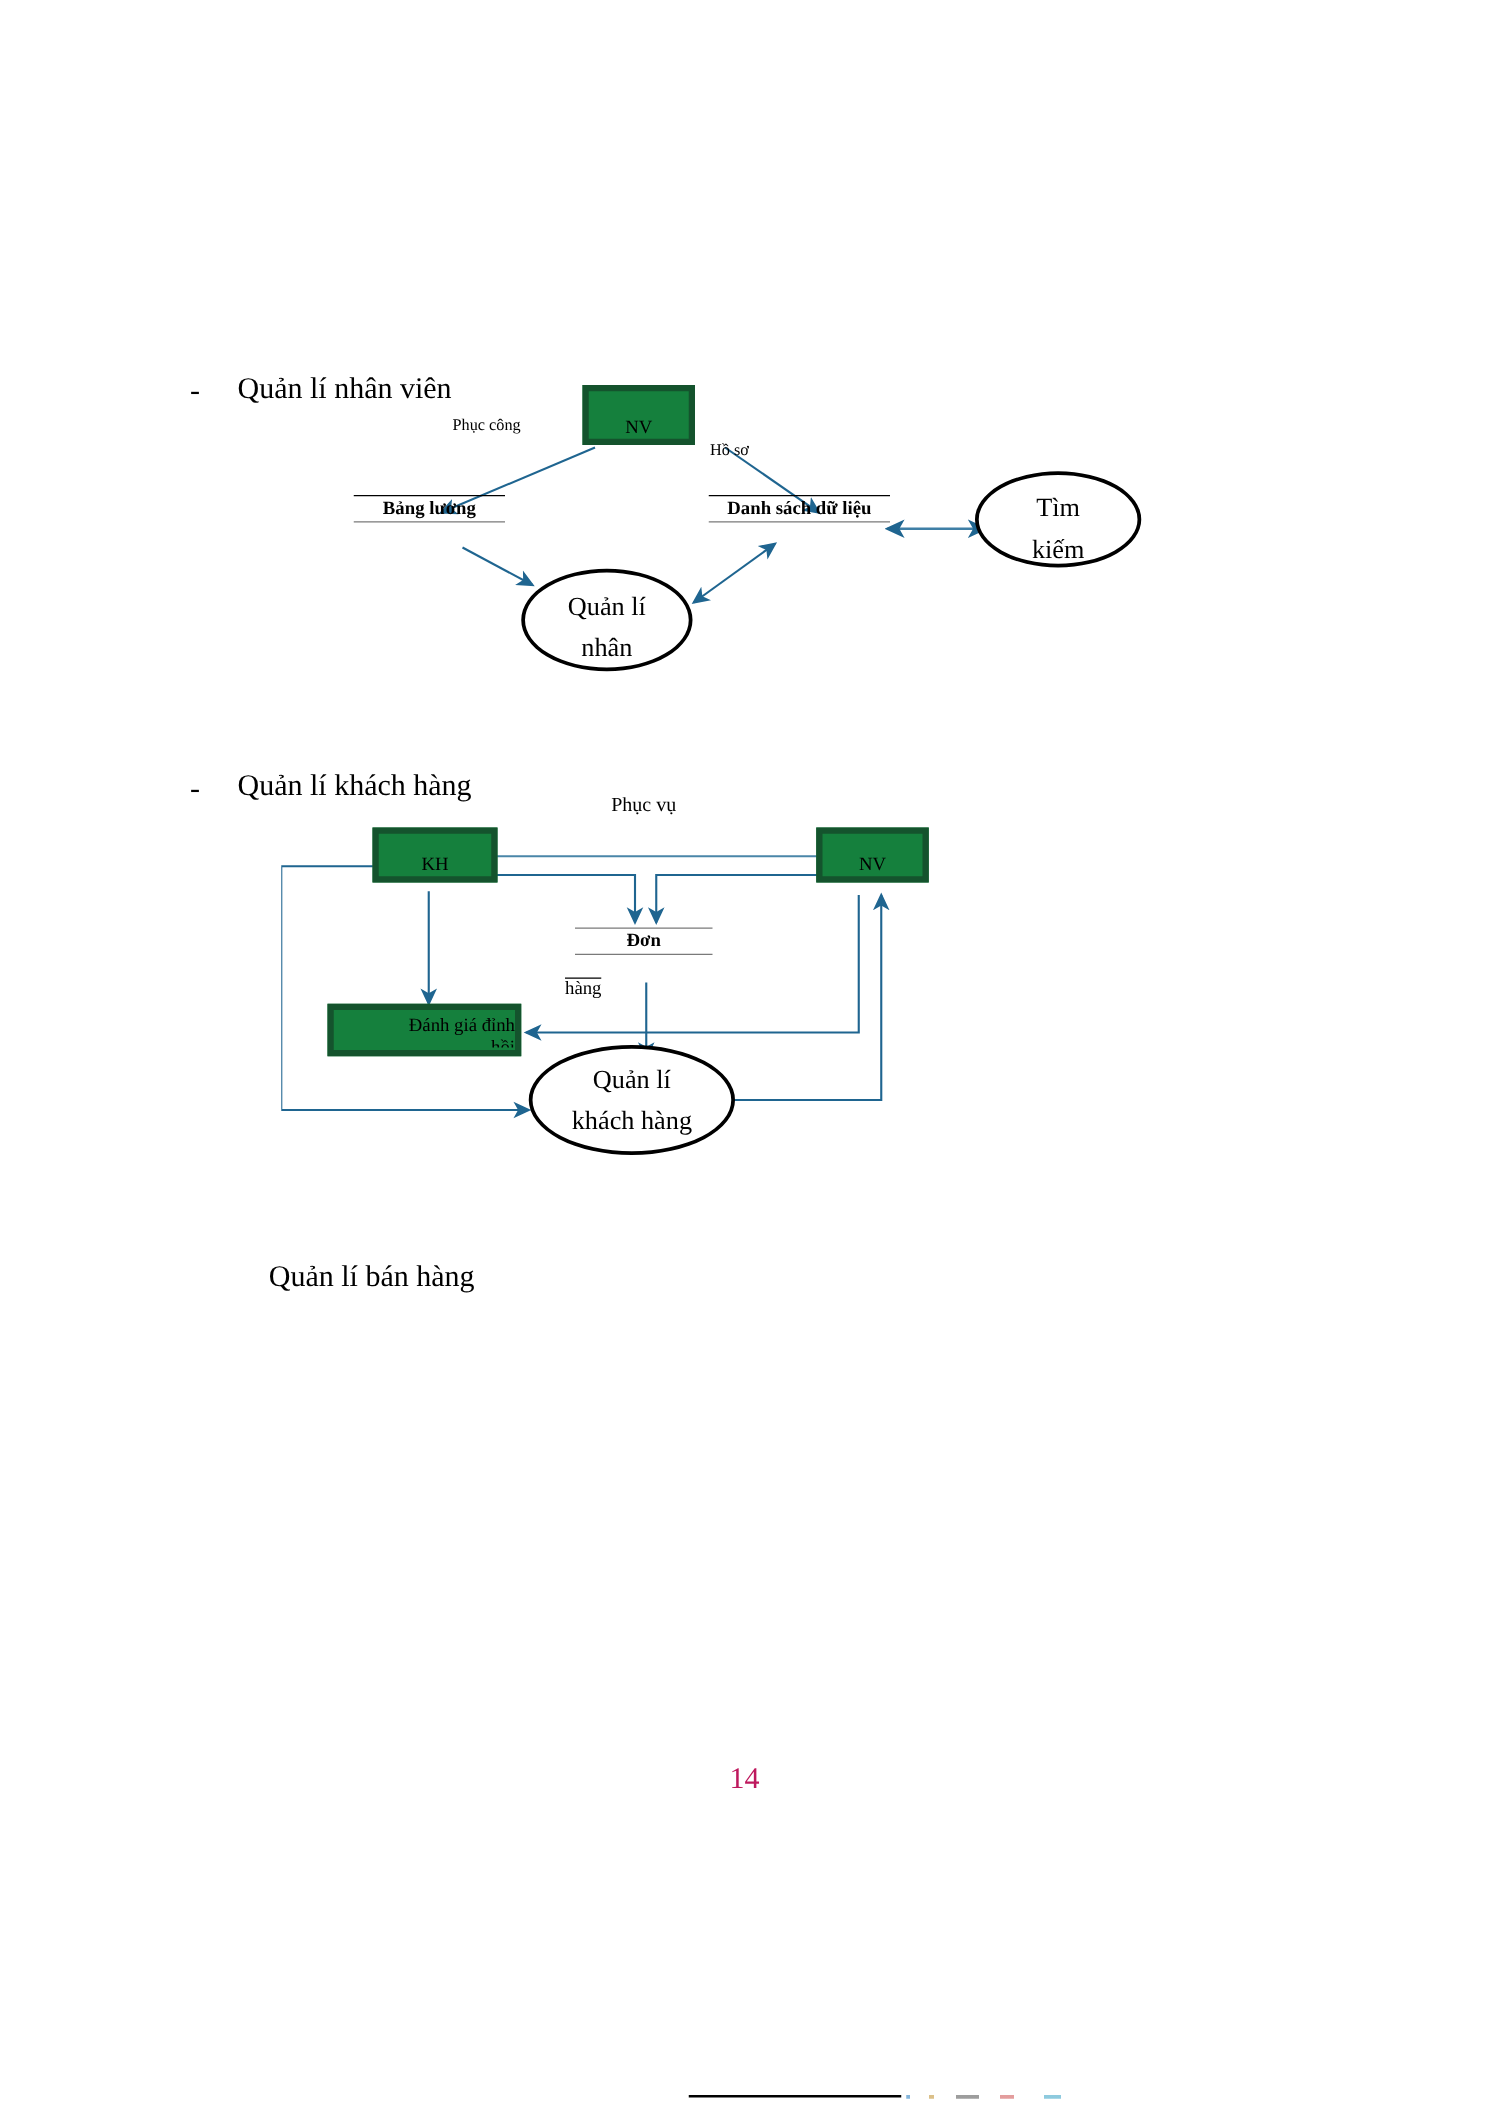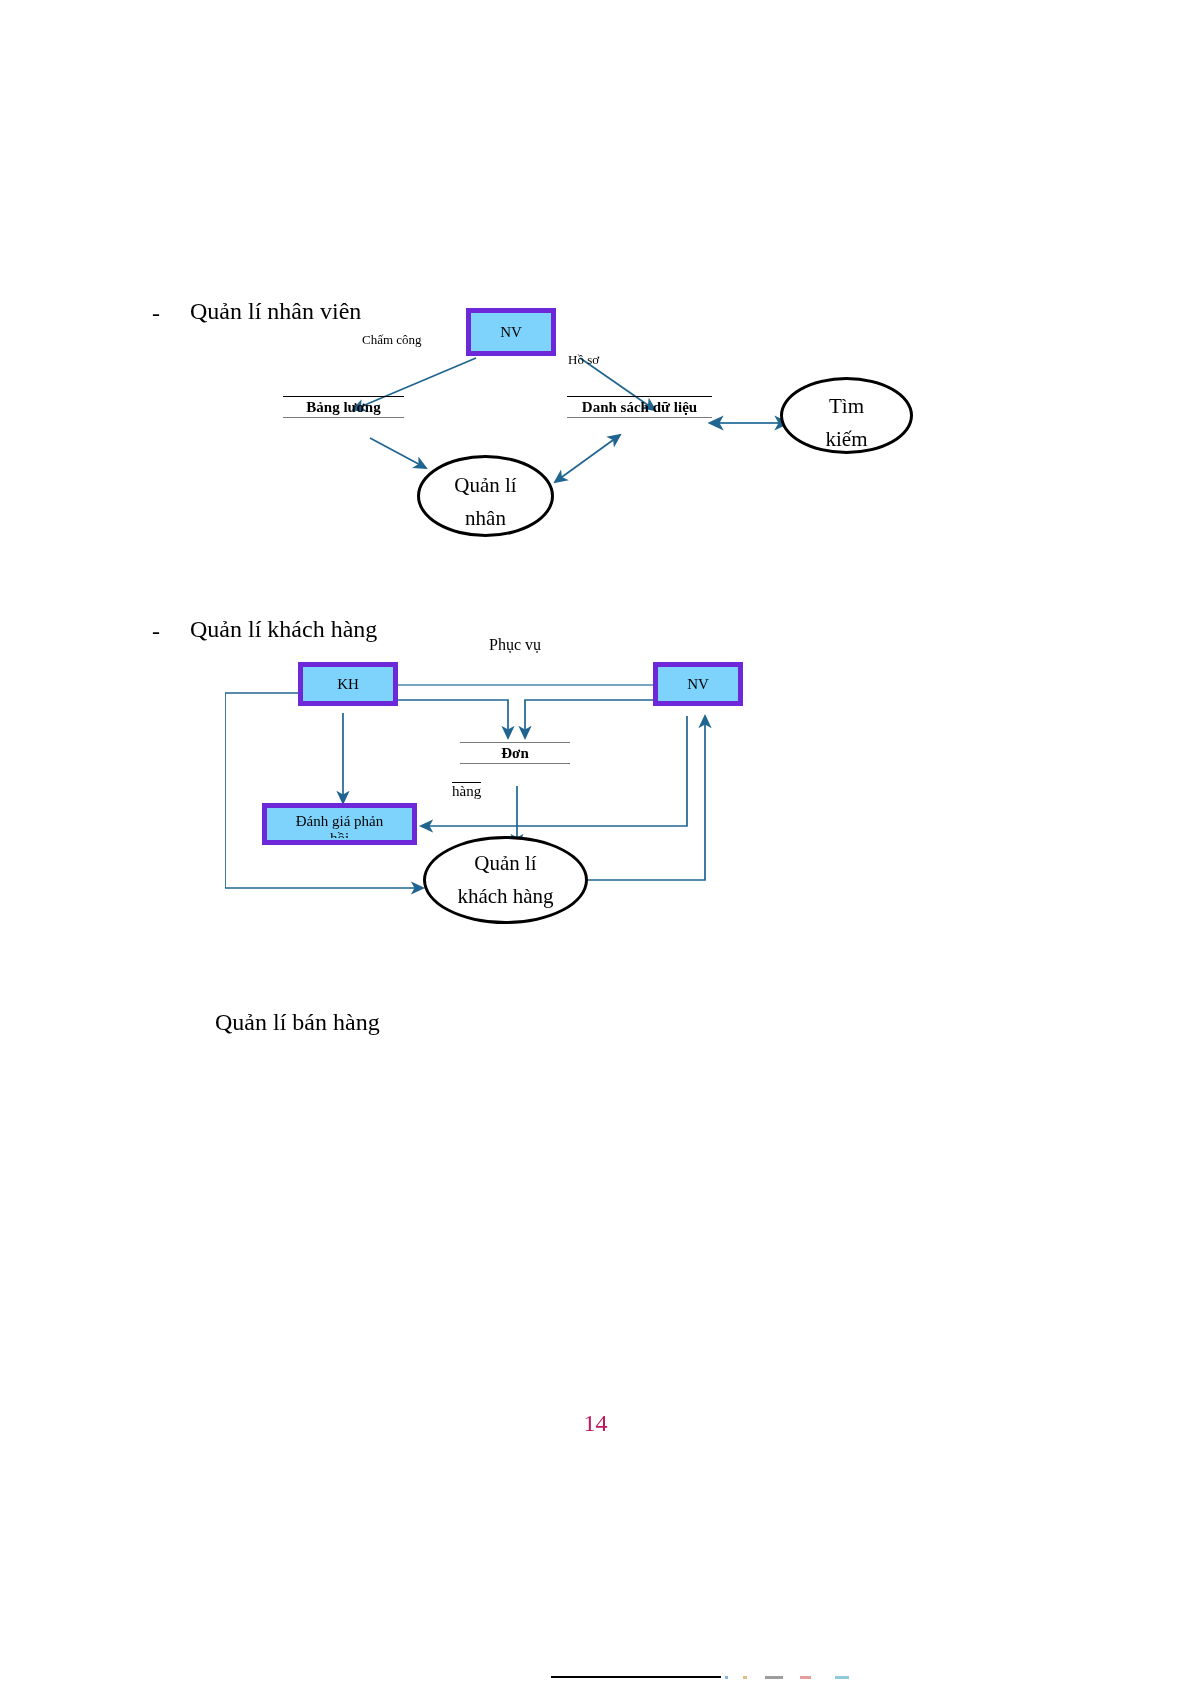--- a/index.html
+++ b/index.html
@@ -33,23 +33,23 @@
     position:absolute;left:0;right:0;top:1410px;
     text-align:center;font-size:24px;color:#be185d;
   }
 
   
   .diagram{position:absolute;}
   .svgwrap{position:absolute;left:0;top:0;}
 
   .node-box{
     position:absolute;
-    border:4px solid #6d28d9;
-    background:#7dd3fc;
-    display:flex;align-items:center;justify-content:center;
+    border:4px solid #14532d;
+    background:#15803d;
+    display:flex;align-items:flex-end;justify-content:center;
     font-size:15px;
     box-sizing:border-box;
     z-index:3;
   }
   .node-box.thick{border-width:5px;}
 
   .node-ellipse{
     position:absolute;
     border:3px solid #000;
     border-radius:50%;
@@ -127,21 +127,21 @@
 
       <line x1="275" y1="172" x2="340" y2="125" stroke="#1f6590" stroke-width="1.7" marker-end="url(#ah1)" marker-start="url(#ah1s)"></line>
 
       <line x1="430" y1="113" x2="508" y2="113" stroke="#3f7fa6" stroke-width="1.9" marker-end="url(#ah1)" marker-start="url(#ah1s)"></line>
     </svg>
 
     <div class="node-box thick" style="left:186px;top:-2px;width:90px;height:48px;">
       <span>NV</span>
     </div>
 
-    <div class="flow-label" style="left:82px;top:22px;">Chấm công</div>
+    <div class="flow-label" style="left:82px;top:22px;">Phục công</div>
     <div class="flow-label" style="left:288px;top:42px;">Hồ sơ</div>
 
     <div class="datastore" style="left:3px;top:86px;width:121px;">
       <div class="rule"></div>
       <div class="ds-label">Bảng lương</div>
       <div class="rule grey"></div>
     </div>
 
     <div class="datastore" style="left:287px;top:86px;width:145px;">
       <div class="rule"></div>
@@ -205,21 +205,21 @@
     </div>
 
     <div class="datastore" style="left:235px;top:104px;width:110px;">
       <div class="rule grey"></div>
       <div class="ds-label">Đơn</div>
       <div class="rule grey"></div>
       <div style="position:absolute;left:-8px;top:40px;font-size:15px;border-top:1.5px solid #000;padding-top:0;">hàng</div>
     </div>
 
     <div class="node-box thick" style="left:37px;top:165px;width:155px;height:42px;flex-direction:column;justify-content:flex-start;padding-top:5px;overflow:hidden;">
-      <div>Đánh giá phản</div>
+      <div>Đánh giá đỉnh</div>
       <div style="height:8px;overflow:hidden;font-size:15px;">hồi</div>
     </div>
 
     <div class="node-ellipse" style="left:198px;top:198px;width:165px;height:88px;">
       <div>
         <div>Quản lí</div>
         <div>khách hàng</div>
       </div>
     </div>
   </div>

